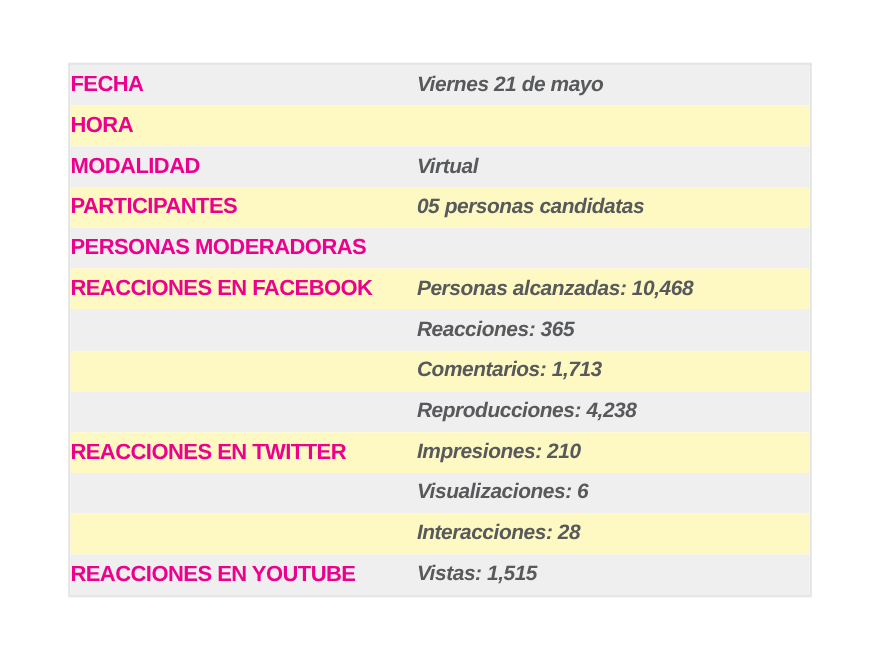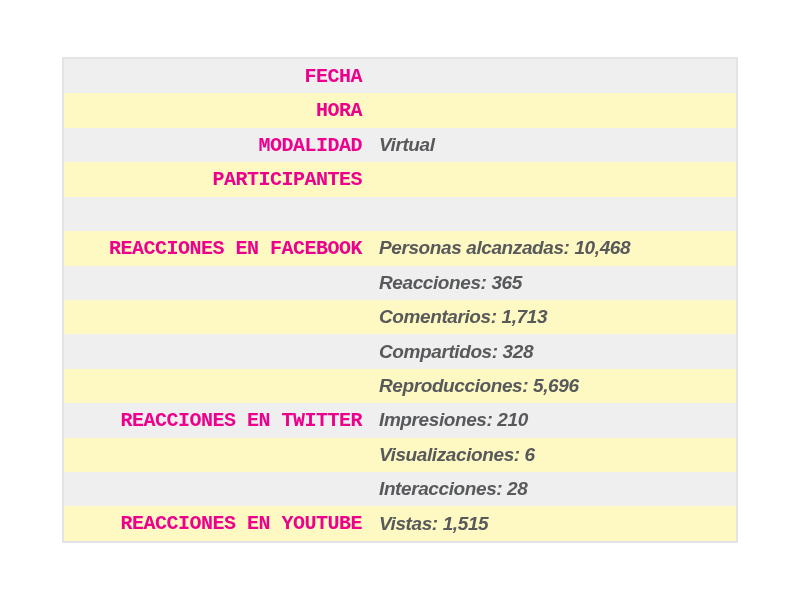--- a/index.html
+++ b/index.html
@@ -32,81 +32,79 @@
     display: flex;
     align-items: center;
     background: #fef9c3;
   }
   .row:nth-child(odd) {
     background: var(--row-alt-color, #efeff0);
   }
   .cell-label {
     width: 307px;
     flex: 0 0 307px;
-    text-align: right;
+    text-align: left;
     padding-right: 9px;
     font-size: 20px;
     font-weight: bold;
     letter-spacing: -0.5px;
     color: var(--label-color, #ec008c);
     text-transform: uppercase;
     white-space: nowrap;
-    font-family: Liberation Mono, monospace;
   }
   .cell-value {
     flex: 1 1 auto;
     text-align: left;
     padding-left: 8px;
     font-size: 19px;
     font-style: italic;
     font-weight: bold;
     letter-spacing: -0.4px;
     color: var(--value-color, #58595b);
     white-space: nowrap;
   }
 </style>
 </head>
 <body>
 
 <div class="page">
   <div class="info-table">
       <div class="row">
         <div class="cell-label">FECHA</div>
+        <div class="cell-value">Viernes 21 de mayo</div>
       </div>
       <div class="row">
         <div class="cell-label">HORA</div>
       </div>
       <div class="row">
         <div class="cell-label">MODALIDAD</div>
         <div class="cell-value">Virtual</div>
       </div>
       <div class="row">
         <div class="cell-label">PARTICIPANTES</div>
+        <div class="cell-value">05 personas candidatas</div>
       </div>
       <div class="row">
+        <div class="cell-label">PERSONAS MODERADORAS</div>
       </div>
       <div class="row">
         <div class="cell-label">REACCIONES EN FACEBOOK</div>
         <div class="cell-value">Personas alcanzadas: 10,468</div>
       </div>
       <div class="row">
         <div class="cell-label"></div>
         <div class="cell-value">Reacciones: 365</div>
       </div>
       <div class="row">
         <div class="cell-label"></div>
         <div class="cell-value">Comentarios: 1,713</div>
       </div>
       <div class="row">
         <div class="cell-label"></div>
-        <div class="cell-value">Compartidos: 328</div>
-      </div>
-      <div class="row">
-        <div class="cell-label"></div>
-        <div class="cell-value">Reproducciones: 5,696</div>
+        <div class="cell-value">Reproducciones: 4,238</div>
       </div>
       <div class="row">
         <div class="cell-label">REACCIONES EN TWITTER</div>
         <div class="cell-value">Impresiones: 210</div>
       </div>
       <div class="row">
         <div class="cell-label"></div>
         <div class="cell-value">Visualizaciones: 6</div>
       </div>
       <div class="row">

